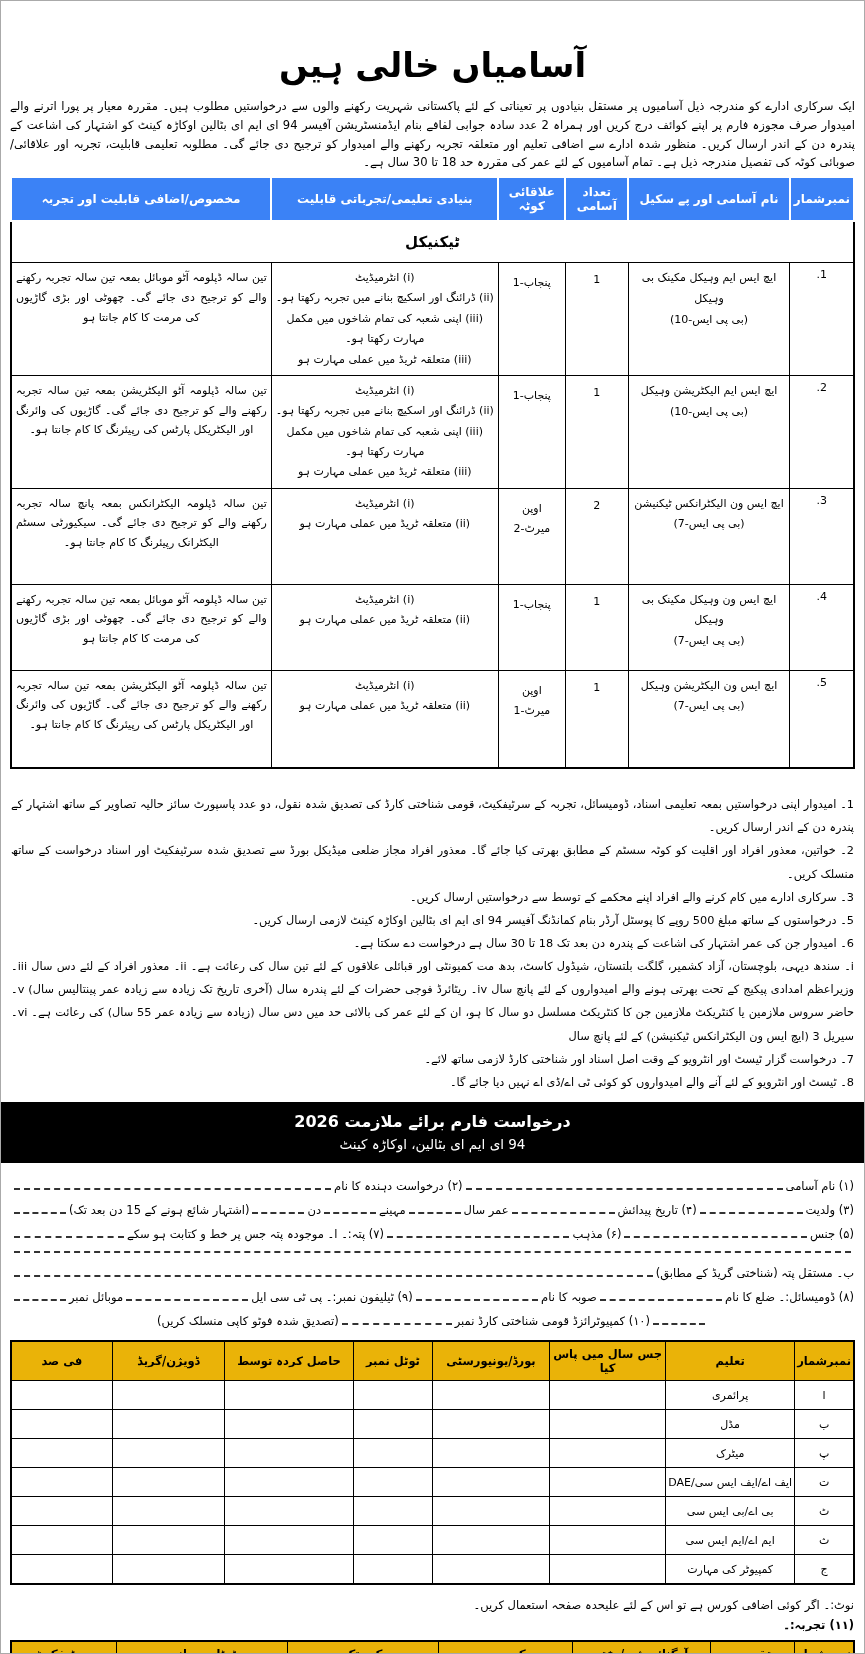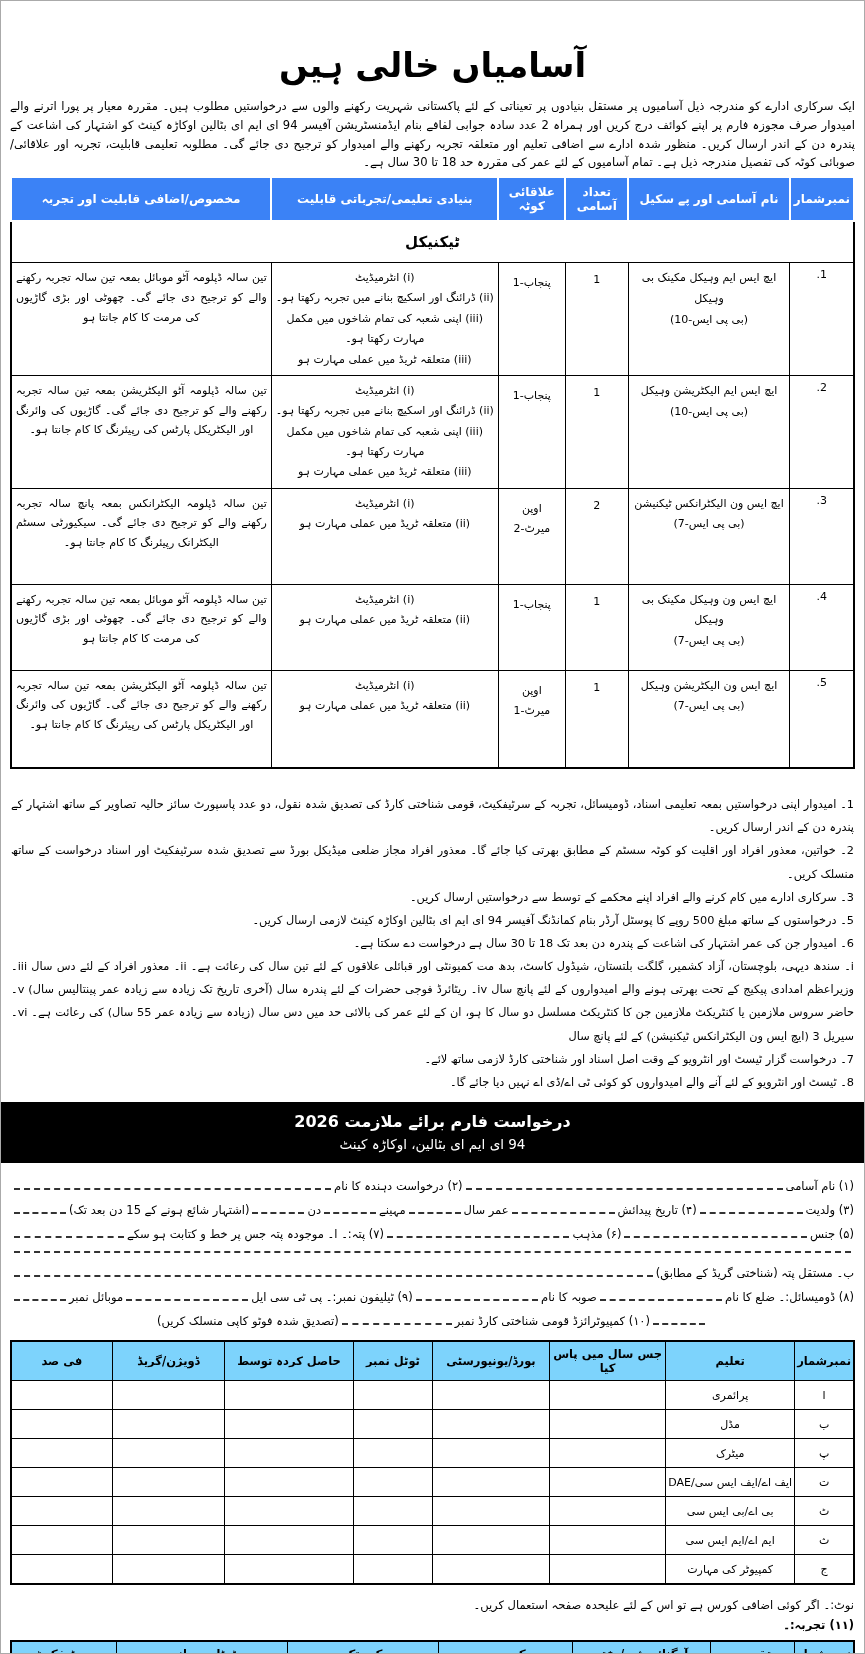--- a/index.html
+++ b/index.html
@@ -36,21 +36,21 @@
   
   .formarea { padding: 6px 10px 2px; }
   .frow { display:flex; align-items:baseline; margin: 10px 0; font-size:11.5px; white-space:nowrap; }
   .frow .lab { flex:0 0 auto; }
   .fl { flex:1 1 auto; border-bottom:2px dashed #333; align-self:flex-end; margin:0 3px 3px; min-width:12px; }
   .fl.s { flex:0 0 52px; }
   .fl.m { flex:0 0 110px; }
   .center-row { justify-content:center; }
   
   .gt { border: 2px solid #000; }
-  .gt th { border:1px solid #000; font-size:11.5px; font-weight:bold; padding:5px 2px; text-align:center; background:#7dd3fc; }
+  .gt th { border:1px solid #000; font-size:11.5px; font-weight:bold; padding:5px 2px; text-align:center; background:#eab308; }
   .gt td { border:1px solid #000; font-size:11px; text-align:center; padding:4px 2px; height:29px; vertical-align:middle; }
   .subnote { font-size:11.5px; padding: 10px 10px 0; line-height:1.8; }
   .explabel { font-size:11.5px; padding: 2px 10px 8px; font-weight:bold; }
 </style>
 </head>
 <body>
 
 <div class="page">
 
   <div class="rule"></div>

